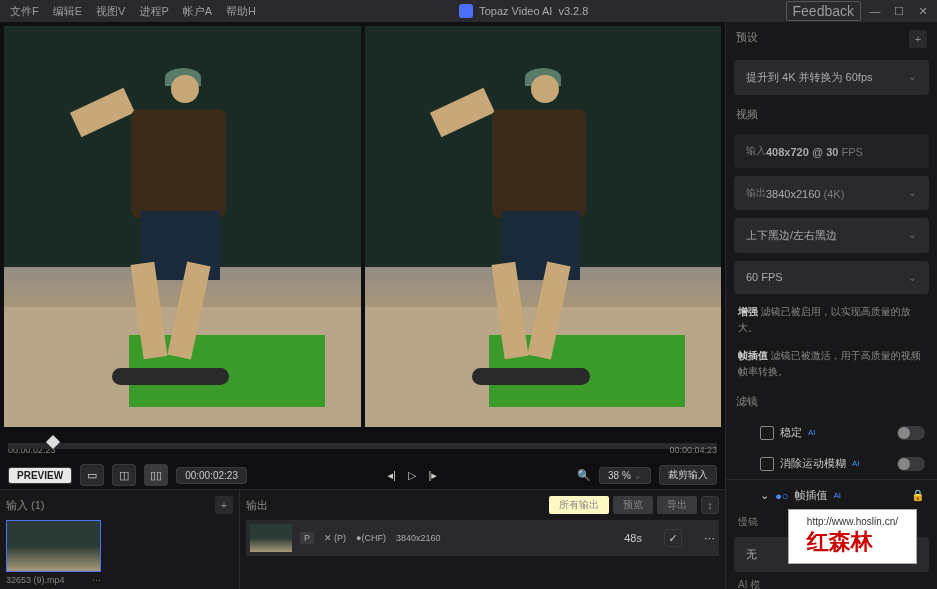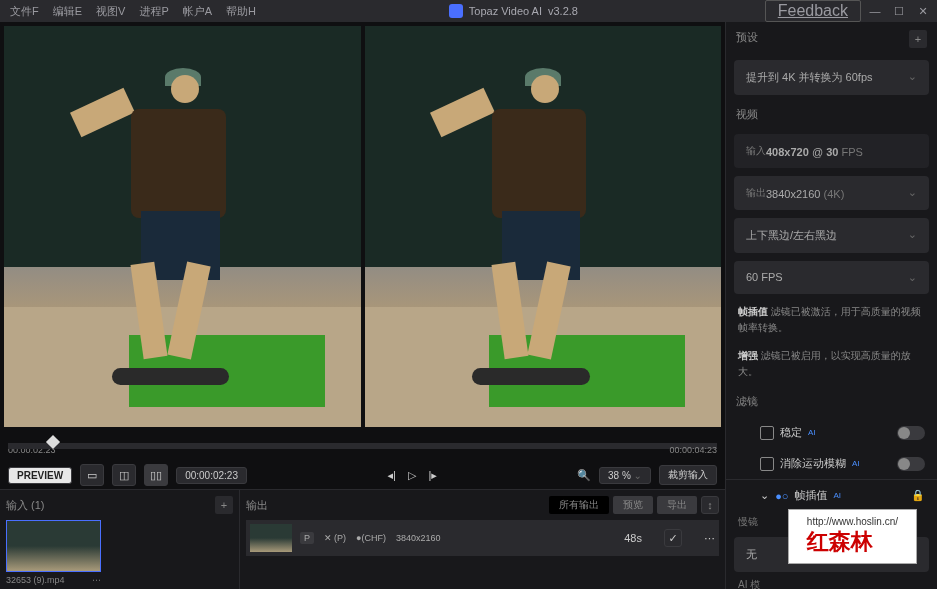--- a/index.html
+++ b/index.html
@@ -3,21 +3,21 @@
 <meta charset="utf-8">
 <style>
 * { margin:0; padding:0; box-sizing:border-box; font-family:-apple-system,"Segoe UI",sans-serif; }
 body { background:#1a1a1d; color:#ccc; width:937px; height:589px; overflow:hidden; font-size:11px; }
 .titlebar { height:22px; background:#2a2a2e; display:flex; align-items:center; padding:0 4px; color:#9a9aa0; }
 .menu { display:flex; gap:2px; }
 .menu span { padding:2px 6px; cursor:pointer; }
 .titlecenter { flex:1; text-align:center; display:flex; align-items:center; justify-content:center; gap:6px; color:#a8a8b0; }
 .logo { width:14px; height:14px; background:#4a6fff; border-radius:3px; display:inline-block; }
 .wincontrols { display:flex; gap:4px; align-items:center; }
-.feedback { border:1px solid #555; padding:1px 12px; border-radius:2px; font-size:16px;text-decoration:underline; }
+.feedback { border:1px solid #555; padding:1px 6px; border-radius:2px; font-size:14px; }
 .winbtn { width:20px; height:20px; display:flex; align-items:center; justify-content:center; cursor:pointer; }
 .main { display:flex; height:567px; }
 .left { flex:1; display:flex; flex-direction:column; background:#0f0f11; }
 .previews { flex:1; display:flex; gap:4px; padding:4px; }
 .preview { flex:1; background:linear-gradient(180deg,#2d4a3a 0%,#3a5545 30%,#888 55%,#a8967a 70%,#3a7a2a 88%,#4a8a3a 100%); position:relative; overflow:hidden; }
 .wall { position:absolute; top:0; left:0; right:0; height:60%; background:#1a2a25; }
 .floor { position:absolute; bottom:0; left:0; right:0; height:30%; background:#b8a688; }
 .green { position:absolute; bottom:5%; right:10%; width:55%; height:18%; background:#3a9a2a; }
 .person { position:absolute; top:8%; left:22%; width:55%; height:85%; }
 .head { position:absolute; top:5%; left:45%; width:28px; height:28px; background:#c8a878; border-radius:50%; }
@@ -162,21 +162,21 @@
           </div>
         <div class="thumb-label">
           <span>32653 (9).mp4</span>
           <span>⋯</span>
         </div>
       </div>
       <div class="outputs">
         <div class="sect-head">
           <span>输出</span>
           <div class="out-tabs">
-            <span class="tab" style="background:#000000">所有输出</span>
+            <span class="tab" style="background:#fef9c3">所有输出</span>
             <span class="tab">预览</span>
             <span class="tab">导出</span>
             <span class="iconbtn" style="width:18px;height:18px">↕</span>
           </div>
         </div>
         <div class="out-row">
           <div class="out-thumb"></div>
           <div class="out-meta">
             <span class="badge">P</span>
             <span>✕ (P)</span>
@@ -222,24 +222,24 @@
     <div class="card">
       <span>上下黑边/左右黑边</span>
         <span class="chev">⌄</span>
     </div>
     <div class="card">
       <span>60 FPS</span>
         <span class="chev">⌄</span>
     </div>
 
     <div class="desc">
+      <b>增强</b> <span>滤镜已被启用，以实现高质量的放大。</span>
+    </div>
+    <div class="desc">
       <b>帧插值</b> <span>滤镜已被激活，用于高质量的视频帧率转换。</span>
-    </div>
-    <div class="desc">
-      <b>增强</b> <span>滤镜已被启用，以实现高质量的放大。</span>
     </div>
 
     <div class="panel-head">
         <span>滤镜</span>
       </div>
     <div class="filter-row">
       <span class="lbl">
           <span class="ficon"></span>
           <span>稳定</span>
           <sup class="ai-sup">AI</sup>

